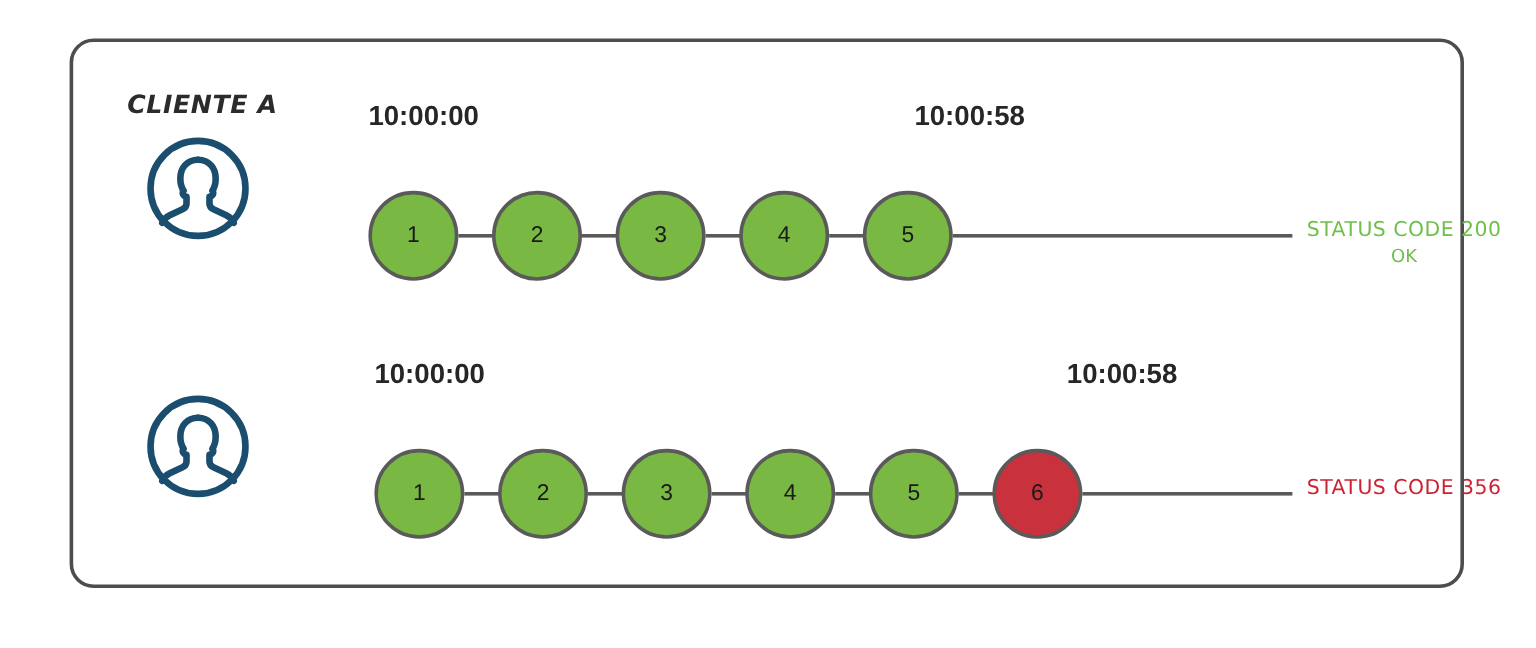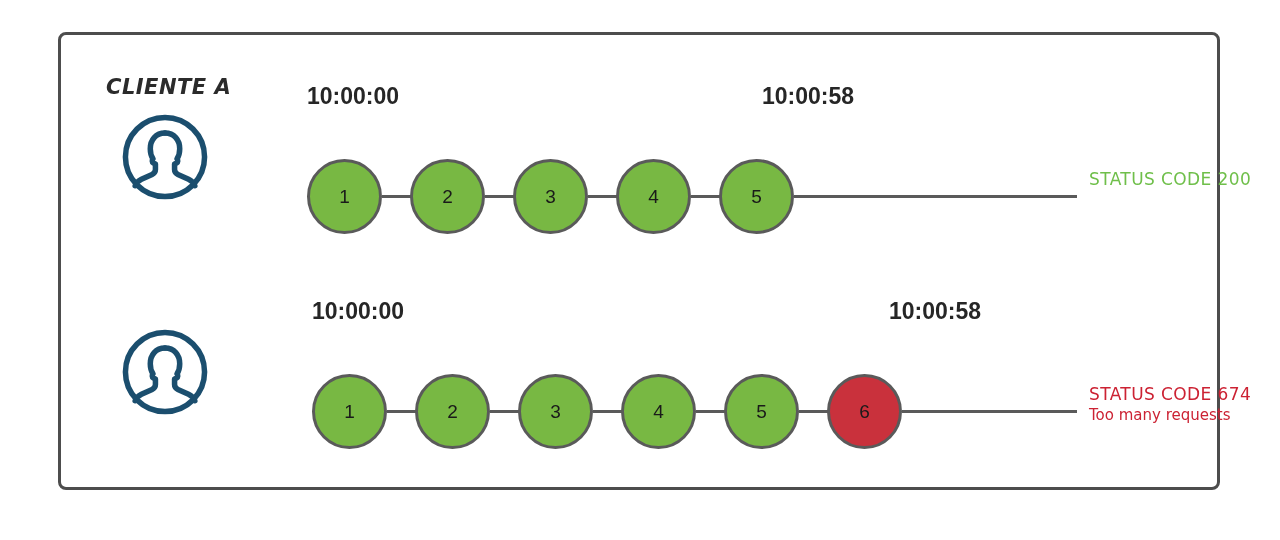--- a/index.html
+++ b/index.html
@@ -16,21 +16,21 @@
   }
 
   
   #diagram-frame {
     position: absolute;
     left: 58px;
     top: 32px;
     width: 1162px;
     height: 458px;
     border: 3px solid #4d4d4d;
-    border-radius: 8px;
+    border-radius: 20px;
     box-sizing: border-box;
     background: #ffffff;
     text-decoration: underline;
   }
 
   
   .client-row {
     position: absolute;
     left: 0;
     width: 100%;
@@ -99,22 +99,22 @@
     font-family: "Liberation Sans", sans-serif;
     font-size: 19px;
     color: #1a1a1a;
   }
   .node.ok   { background: #78b843; }
   .node.fail { background: #c9313c; }
 
   
   .status-block {
     position: absolute;
-    top: 93px;
-    text-align: left;
+    top: 106px;
+    text-align: center;
     white-space: nowrap;
   }
   .status-line1 {
     font-family: "DejaVu Sans", sans-serif;
     font-size: 17px;
     font-weight: 400;
     letter-spacing: 0.4px;
     line-height: 22px;
   }
   .status-line2 {
@@ -174,20 +174,21 @@
       <div class="connector" style="left:487px; width:283px;"></div>
 
       <div class="node ok" style="left:0px;">1</div>
       <div class="node ok" style="left:103px;">2</div>
       <div class="node ok" style="left:206px;">3</div>
       <div class="node ok" style="left:309px;">4</div>
       <div class="node ok" style="left:412px;">5</div>
 
       <div class="status-block status-ok" style="left:782px;">
         <div class="status-line1">STATUS CODE 200</div>
+        <div class="status-line2">OK</div>
       </div>
 
     </div>
   </div>
 
   <div class="client-row" id="row-client-b">
 
 
     <div class="avatar-icon">
       <svg viewBox="0 0 100 100" width="92" height="92" aria-hidden="true">
@@ -226,20 +227,19 @@
       <div class="connector" style="left:595px; width:175px;"></div>
 
       <div class="node ok" style="left:5px;">1</div>
       <div class="node ok" style="left:108px;">2</div>
       <div class="node ok" style="left:211px;">3</div>
       <div class="node ok" style="left:314px;">4</div>
       <div class="node ok" style="left:417px;">5</div>
       <div class="node fail" style="left:520px;">6</div>
 
       <div class="status-block status-fail" style="left:782px;">
-        <div class="status-line1">STATUS CODE 674</div>
-        <div class="status-line2">Too many requests</div>
+        <div class="status-line1">STATUS CODE 356</div>
       </div>
 
     </div>
   </div>
 
 </div>
 
 </body></html>

